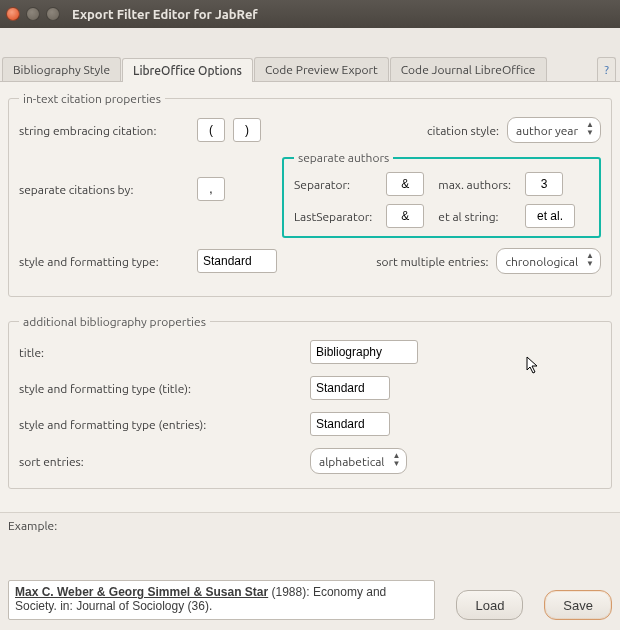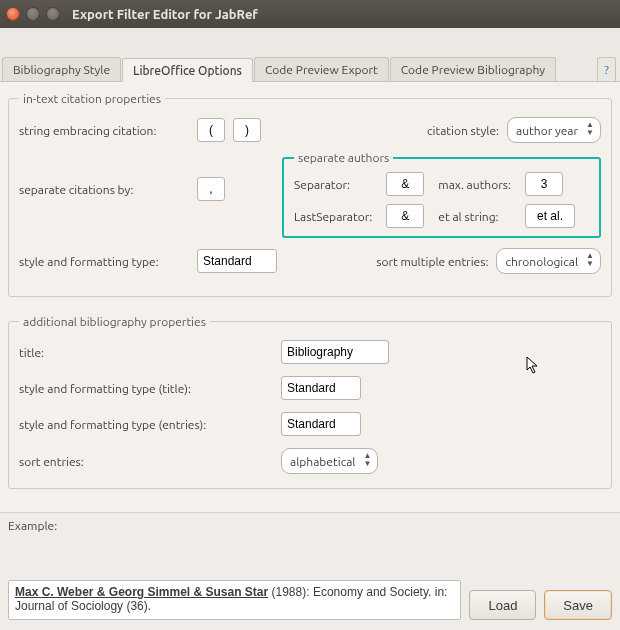--- a/index.html
+++ b/index.html
@@ -112,36 +112,36 @@
   gap: 8px 0;
   align-items: center;
 }
 
 .bottom {
   background: #f0ece7;
   border-top: 1px solid #d6d1ca;
   padding: 6px 8px 10px 8px;
 }
 .example-label { font-size: 12px; color:#444; margin-bottom:3px; }
-.bottom-row { display:flex; gap:8px; align-items: center; margin-top: 48px; }
+.bottom-row { display:flex; gap:21px; align-items: center; margin-top: 48px; }
 .example-box {
   flex: 1;
   background: #fff;
   border: 1px solid #c2bcb4;
   border-radius: 2px;
   padding: 4px 6px;
   font-family: Arial, sans-serif;
   font-size: 12px;
   min-height: 40px;
 }
 .example-box .auth { font-weight: bold; text-decoration: underline; }
 .btn {
   border: 1px solid #b7b1a8;
   background: linear-gradient(#f7f4ef,#e7e2db);
-  border-radius: 4px;
+  border-radius: 12px;
   padding: 5px 18px;
   font-size: 13px;
   color: #3a3a3a;
   cursor: pointer;
   align-self: flex-end;
   height: 30px;
 }
 .btn.primary { border-color: #d59a6a; box-shadow: 0 0 0 1px rgba(222,140,70,.15) inset; }
 
 .cursor-svg { position:absolute; left: 526px; top: 356px; pointer-events:none; }
@@ -153,21 +153,21 @@
   <div class="win-btn win-close"></div>
   <div class="win-btn win-min"></div>
   <div class="win-btn win-max"></div>
   <div class="title">Export Filter Editor for JabRef</div>
 </div>
 
 <div class="tabs">
   <div class="tab">Bibliography Style</div>
   <div class="tab active">LibreOffice Options</div>
   <div class="tab">Code Preview Export</div>
-  <div class="tab">Code Preview Bibliography</div>
+  <div class="tab">Code Journal LibreOffice</div>
   <div class="help-tab">?</div>
 </div>
 
 <div class="content">
   <fieldset class="group">
     <legend>in-text citation properties</legend>
 
     <div class="row">
       <label class="lbl" style="width:170px">string embracing citation:</label>
       <input class="tinput narrow" value="(" style="">
@@ -216,21 +216,21 @@
             <span>▲</span>
             <span>▼</span>
           </span>
       </div>
     </div>
   </fieldset>
 
   <fieldset class="group">
     <legend>additional bibliography properties</legend>
 
-    <div style="display:grid;grid-template-columns:260px auto;gap:12px 2px;align-items:center">
+    <div style="display:grid;grid-template-columns:260px auto;gap:12px 31px;align-items:center">
       <label class="lbl">title:</label>
       <input class="tinput widetext" value="Bibliography" style="">
 
       <label class="lbl">style and formatting type (title):</label>
       <input class="tinput tinput-left" style="width: 80px;" value="Standard">
 
       <label class="lbl">style and formatting type (entries):</label>
       <input class="tinput tinput-left" style="width: 80px;" value="Standard">
 
       <label class="lbl">sort entries:</label>

